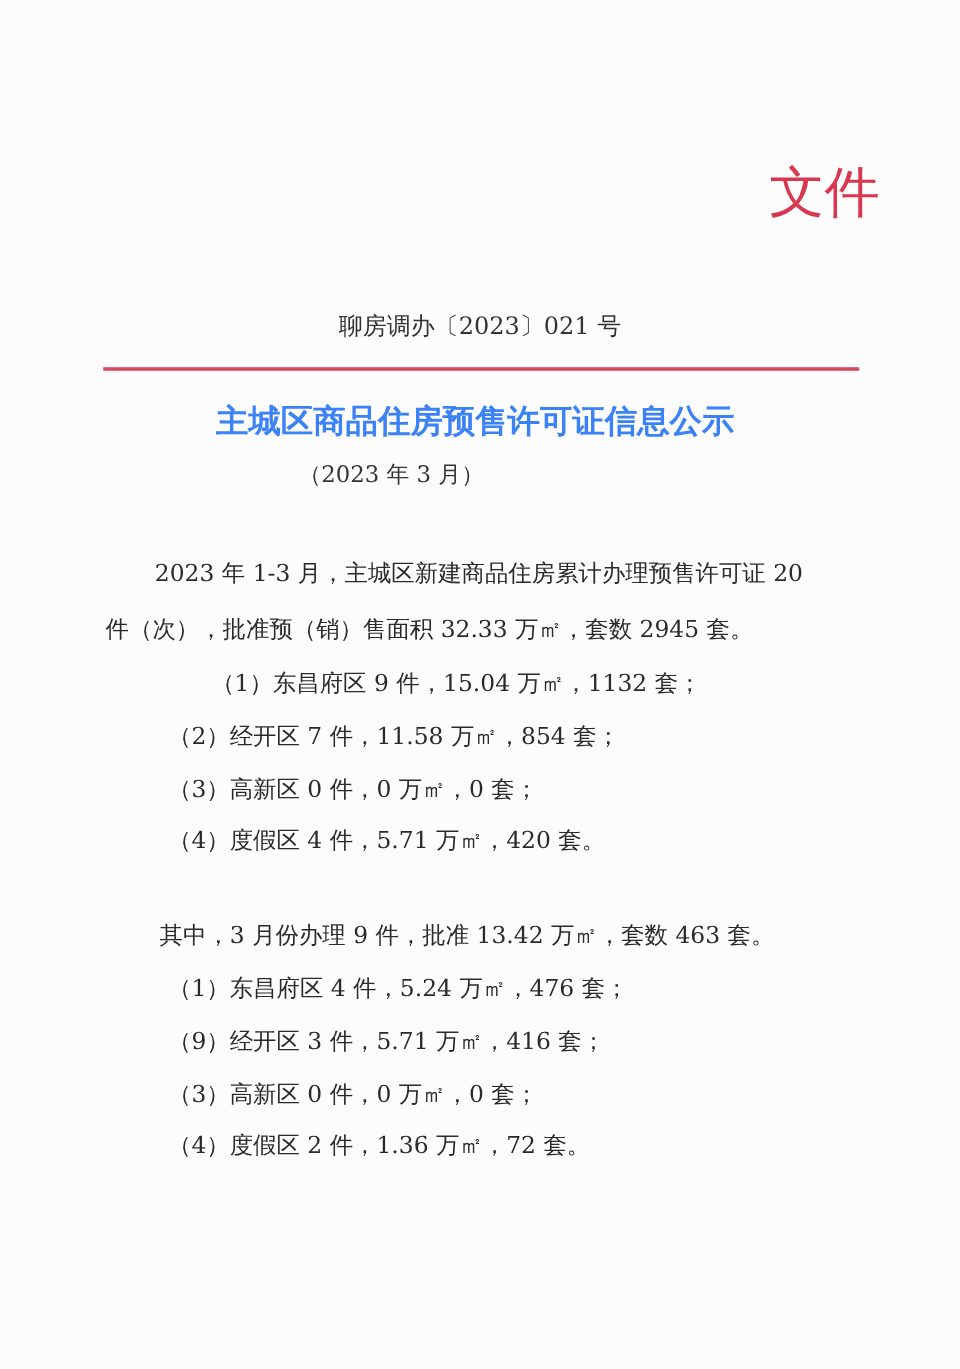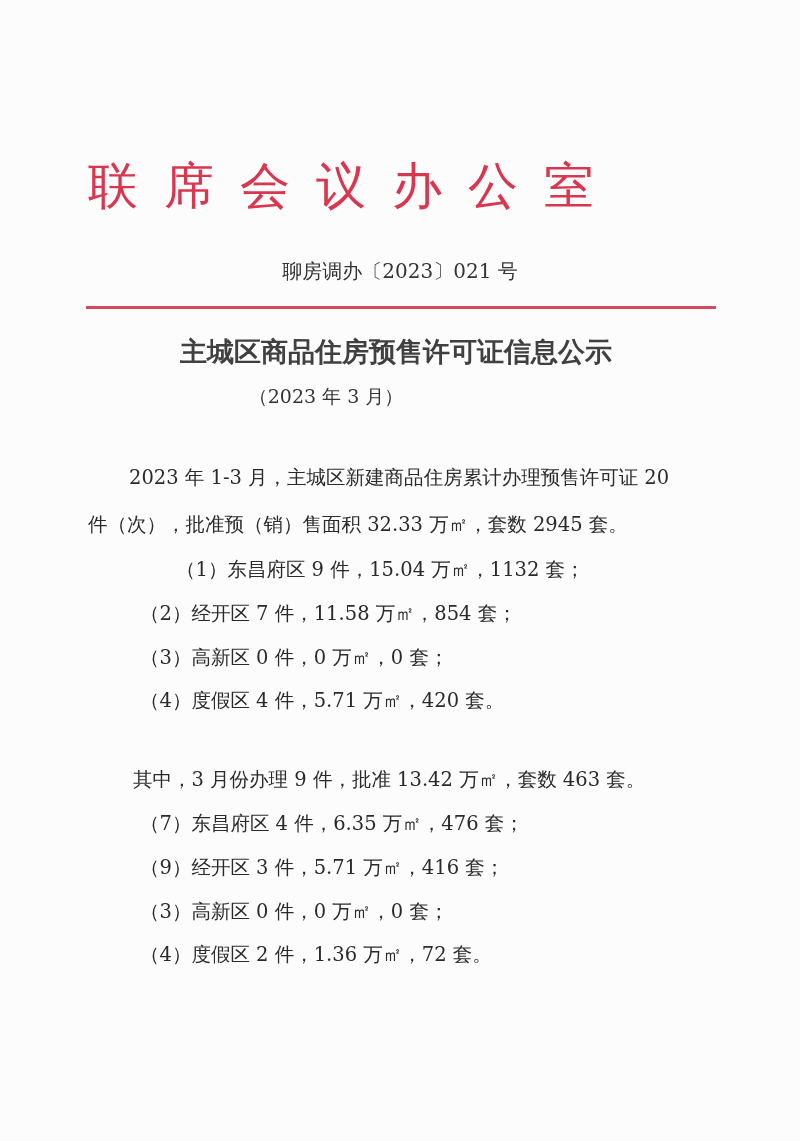--- a/index.html
+++ b/index.html
@@ -64,21 +64,21 @@
     .main-title {
       position: absolute;
       left: 0;
       width: 792px;
       top: 334px;
       text-align: center;
       font-family: "DejaVu Sans", "Liberation Sans", sans-serif;
       font-weight: bold;
       font-size: 27px;
       line-height: 36px;
-      color: #404040;
+      color: #3b82f6;
     }
     .subtitle {
       position: absolute;
       left: 0;
       width: 652px;
       top: 383px;
       text-align: center;
       font-size: 19px;
       line-height: 26px;
       color: #333;
@@ -89,37 +89,37 @@
       line-height: 40px;
       white-space: nowrap;
       color: #2a2a2a;
     }
     .bold-inline { font-weight: normal; }
   </style>
 </head>
 <body>
 
 <div class="header-block">
-  <div class="org-line org-line-2">联席会议办公室</div>
+  <div class="doc-type">文件</div>
 </div>
 
 <div class="doc-number">聊房调办〔2023〕021 号</div>
 
 <div class="red-rule"></div>
 
 <div class="main-title">主城区商品住房预售许可证信息公示</div>
 <div class="subtitle">（2023 年 3 月）</div>
 
 <div class="line" style="left:129px; top:458px;">
   <span>2023 年 1-3 月，主城区新建商品</span><span class="bold-inline">住房</span><span>累计办理预售许可证 20</span>
 </div>
 <div class="line" style="left:88px; top:505px;">件（次），批准预（销）售面积 32.33 万㎡，套数 2945 套。</div>
 
 <div class="line" style="left:140px; top:550px;margin-left:36px;">（1）东昌府区 9 件，15.04 万㎡，1132 套；</div>
 <div class="line" style="left:140px; top:594px;">（2）经开区 7 件，11.58 万㎡，854 套；</div>
 <div class="line" style="left:140px; top:638px;">（3）高新区 0 件，0 万㎡，0 套；</div>
 <div class="line" style="left:140px; top:681px;">（4）度假区 4 件，5.71 万㎡，420 套。</div>
 
 <div class="line" style="left:133px; top:760px;">其中，3 月份办理 9 件，批准 13.42 万㎡，套数 463 套。</div>
-<div class="line" style="left:140px; top:804px;">（7）东昌府区 4 件，6.35 万㎡，476 套；</div>
+<div class="line" style="left:140px; top:804px;">（1）东昌府区 4 件，5.24 万㎡，476 套；</div>
 <div class="line" style="left:140px; top:848px;">（9）经开区 3 件，5.71 万㎡，416 套；</div>
 <div class="line" style="left:140px; top:892px;">（3）高新区 0 件，0 万㎡，0 套；</div>
 <div class="line" style="left:140px; top:935px;">（4）度假区 2 件，1.36 万㎡，72 套。</div>
 
 </body></html>

